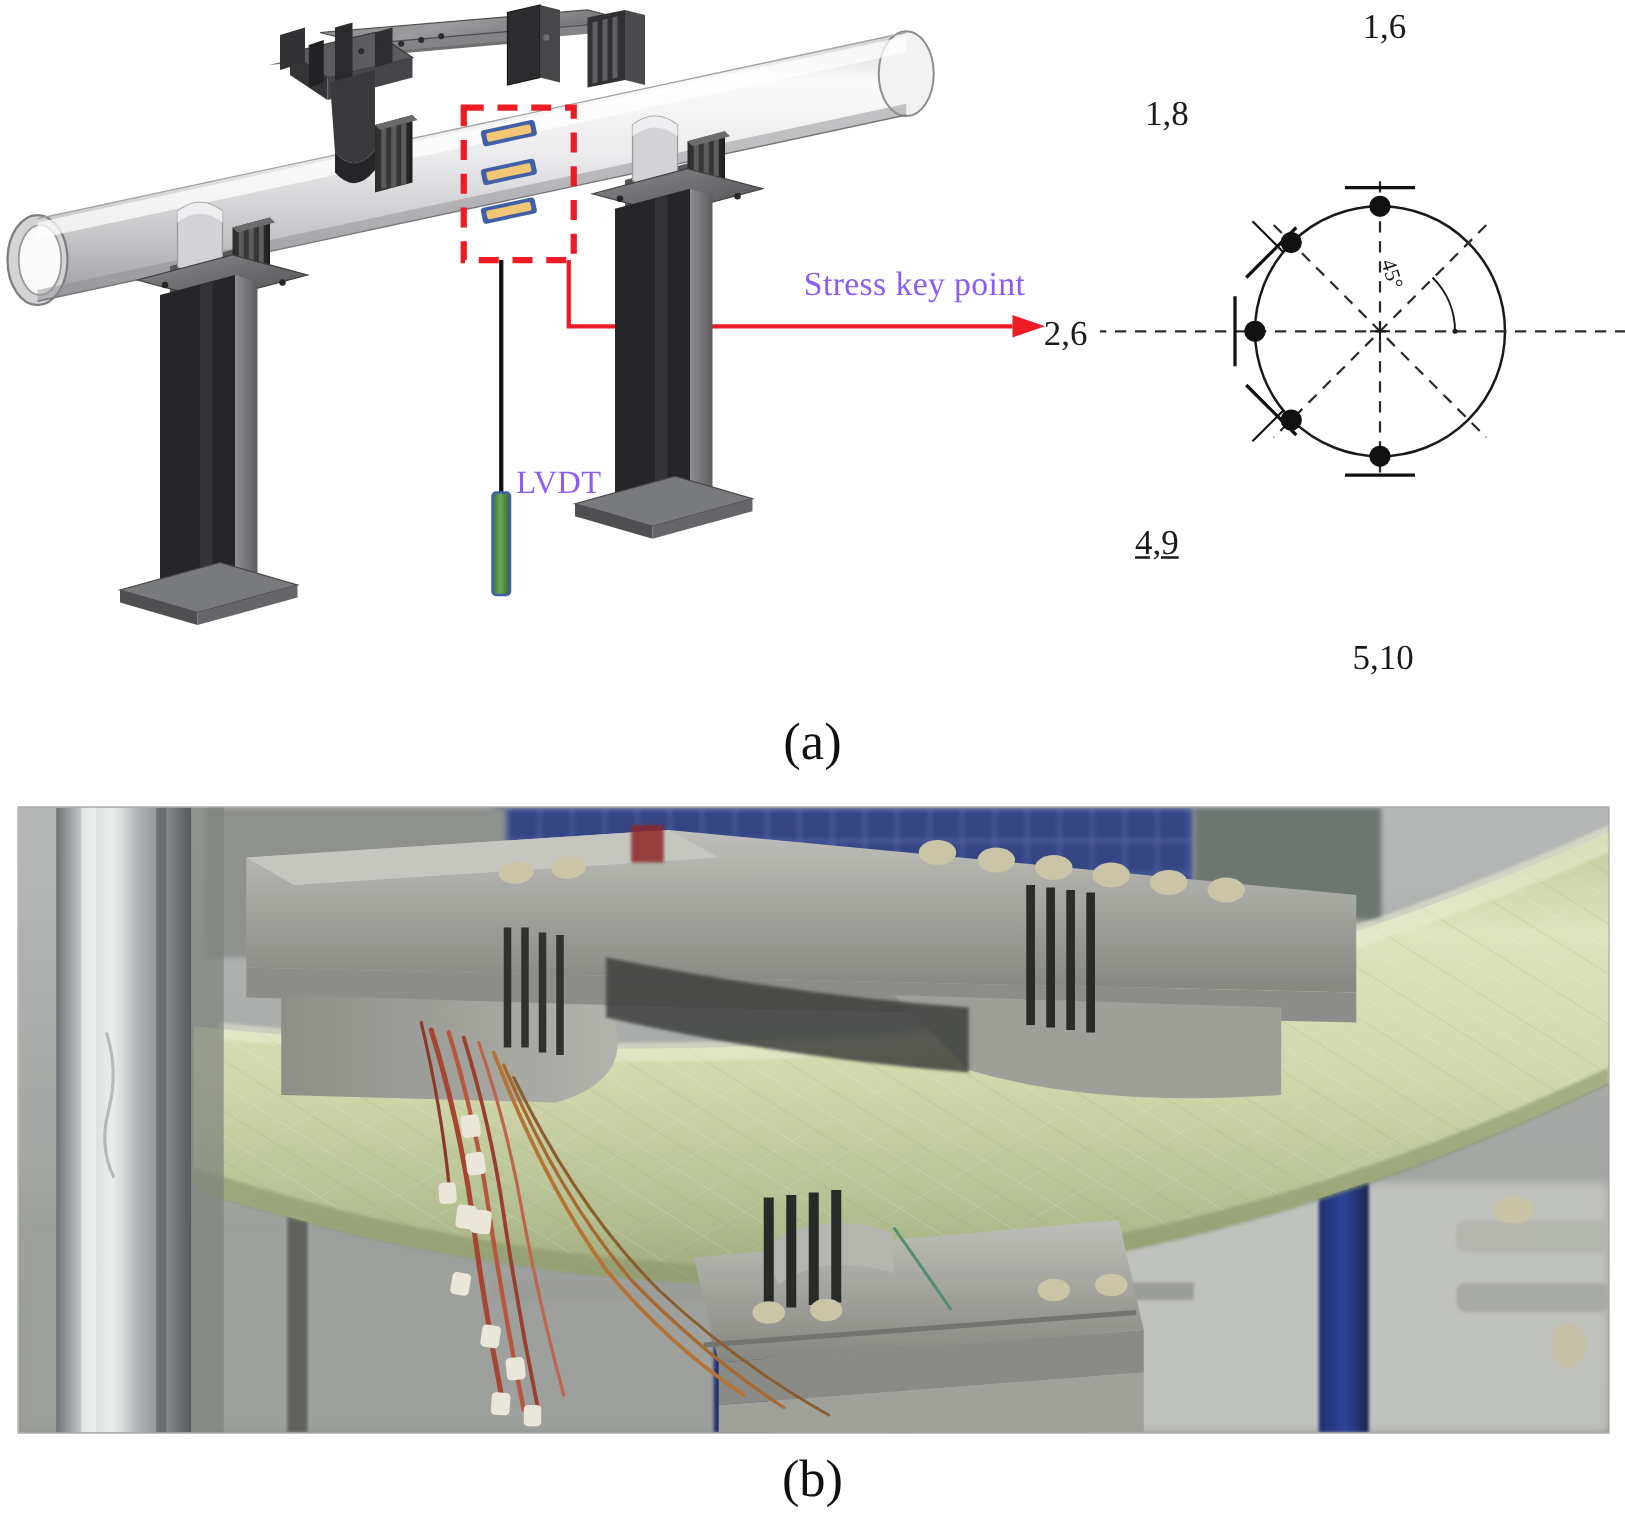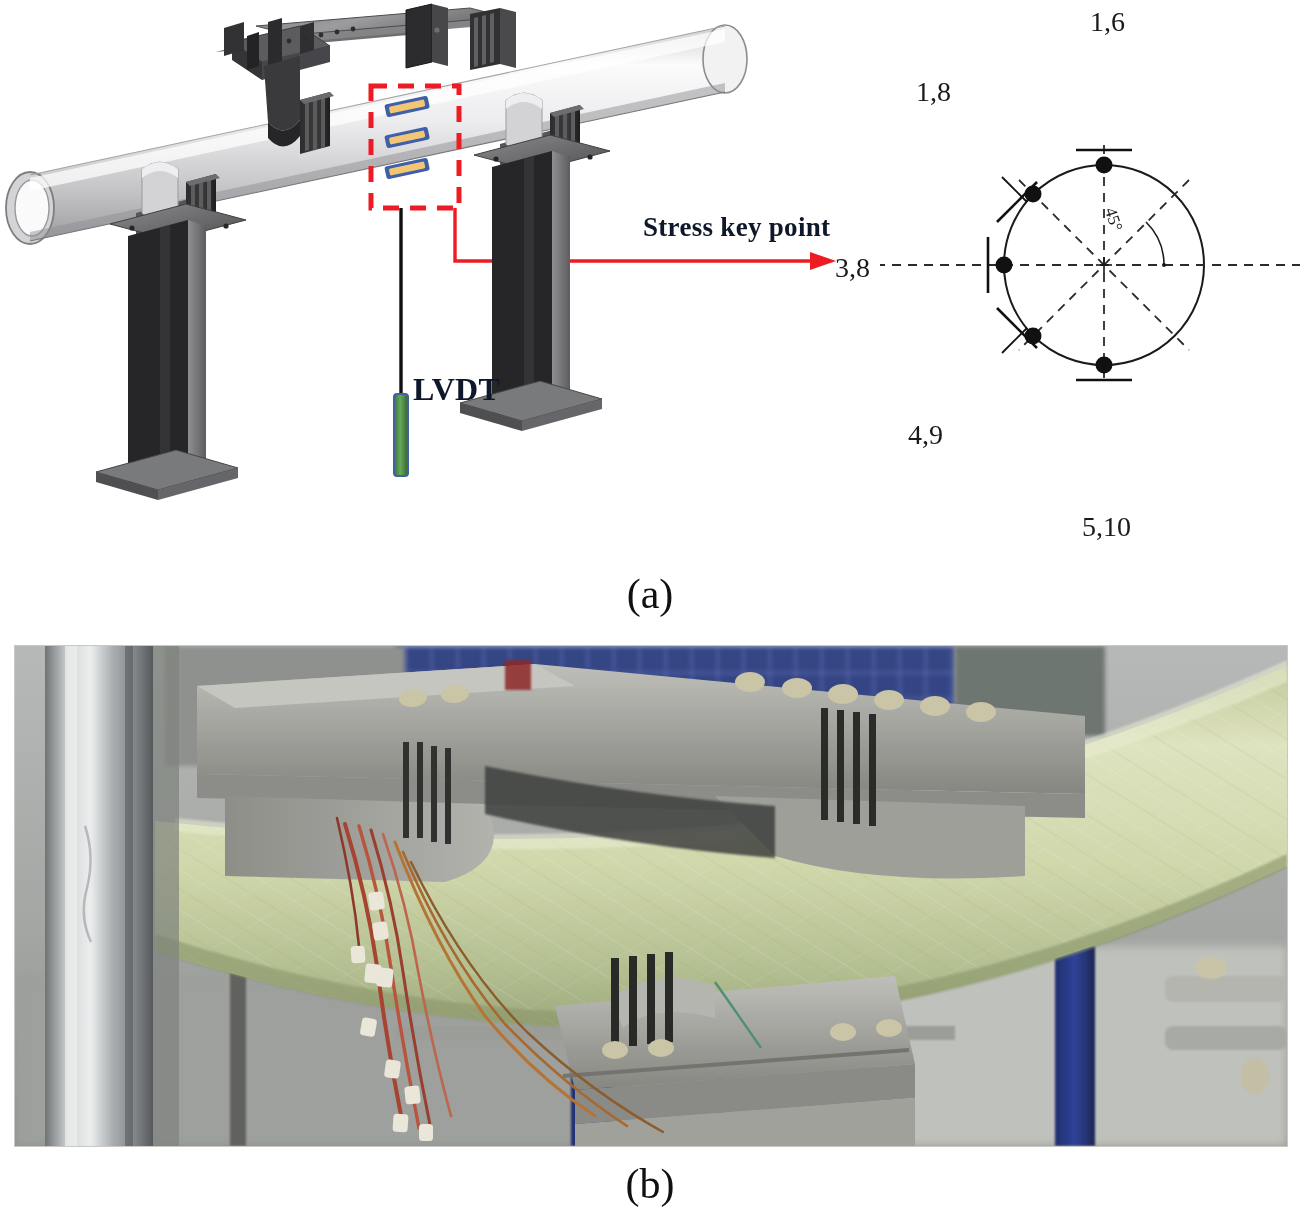--- a/index.html
+++ b/index.html
@@ -12,47 +12,47 @@
   }
   .figure{position:absolute;left:0;top:0;width:1300px;height:1230px;}
 
   
   #panel-a{position:absolute;left:0;top:0;width:1300px;height:560px;}
 
   .cad{position:absolute;left:0;top:0;width:880px;height:560px;}
 
   .label-serif{
     font-family:"Liberation Serif", serif;
-    font-weight:bold;
-    color:#0f172a;
+    font-weight:normal;
+    color:#8b5cf6;
     white-space:nowrap;
     letter-spacing:.3px;
   }
   #stress-key-point-label{
     position:absolute;left:643px;top:212px;
     font-size:27px;
   }
   #lvdt-label{
     position:absolute;left:413px;top:371px;
-    font-size:32px;
+    font-size:26px;
   }
 
   
   #panel-section{position:absolute;left:880px;top:0;width:420px;height:560px;}
   .sec-label{
     position:absolute;
     font-family:"Liberation Serif", serif;
     font-size:28px;
     color:#1a1a1a;
     white-space:nowrap;
   }
   #lbl-1-6{left:210px;top:6px;}
   #lbl-2-7{left:36px;top:76px;}
   #lbl-3-8{left:-45px;top:252px;}
-  #lbl-4-9{left:28px;top:419px;}
+  #lbl-4-9{left:28px;top:419px;text-decoration:underline;}
   #lbl-5-10{left:202px;top:483px;margin-top:28px;}
   #lbl-angle{
     left:239px;top:205px;
     font-size:17px;
     transform:rotate(72deg);
     transform-origin:left top;
   }
 
   
   .caption{
@@ -303,21 +303,21 @@
         </g>
 
         <g stroke="#111111" stroke-width="1.8">
           <line x1="122" y1="177" x2="147" y2="202"></line>
           <line x1="122" y1="353" x2="147" y2="328"></line>
         </g>
       </svg>
 
       <div id="lbl-1-6" class="sec-label">1,6</div>
       <div id="lbl-2-7" class="sec-label">1,8</div>
-      <div id="lbl-3-8" class="sec-label">3,8</div>
+      <div id="lbl-3-8" class="sec-label">2,6</div>
       <div id="lbl-4-9" class="sec-label">4,9</div>
       <div id="lbl-5-10" class="sec-label">5,10</div>
       <div id="lbl-angle" class="sec-label">45°</div>
     </div>
   </div>
 
   <div id="caption-a" class="caption">(a)</div>
 
   <div id="panel-b">
     <svg id="photo" viewBox="0 0 1272 500" preserveAspectRatio="none">

